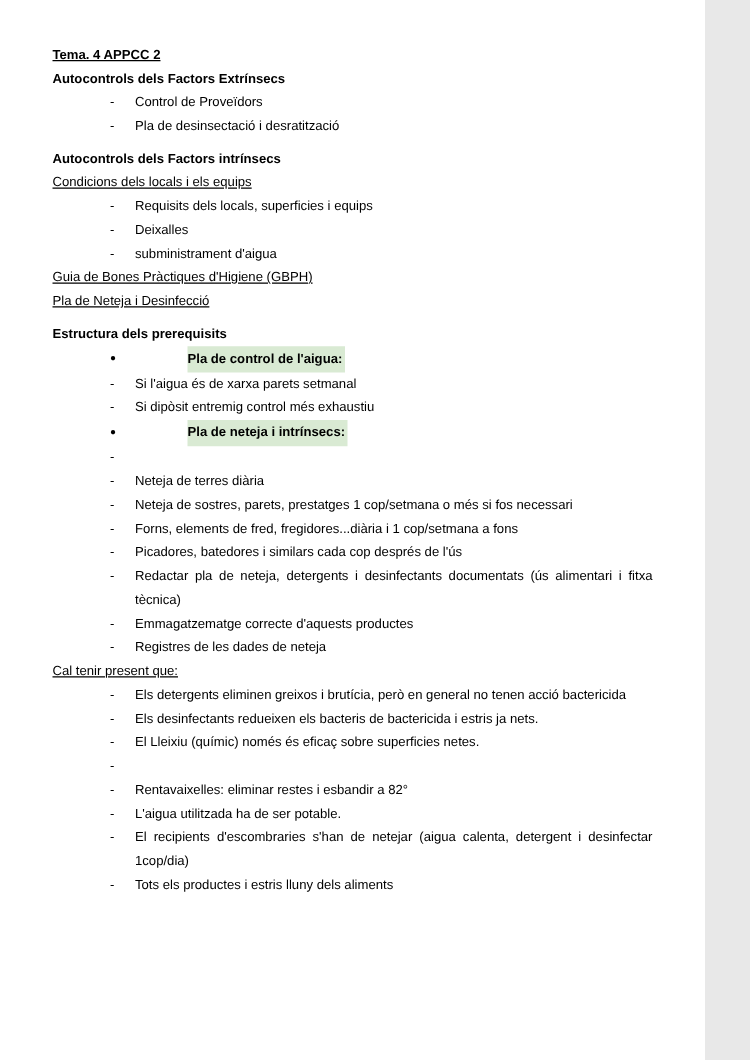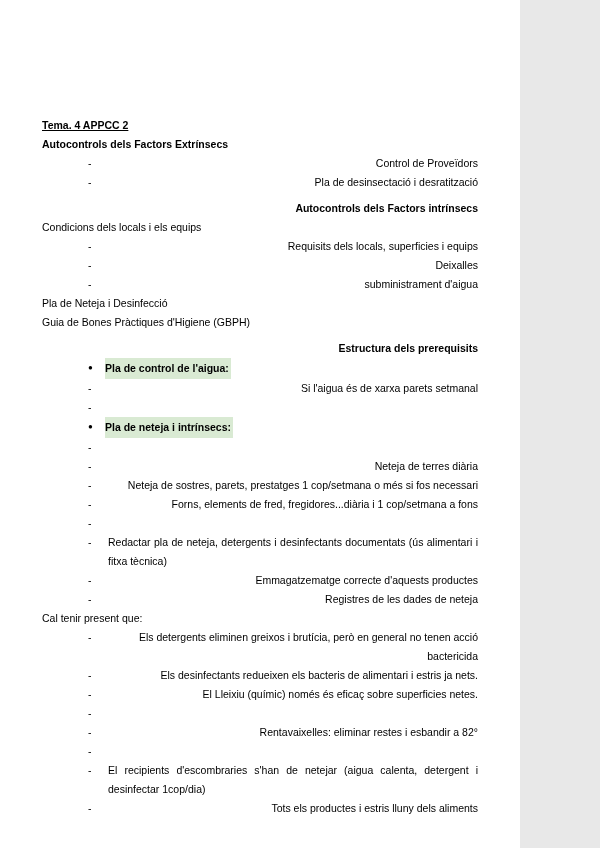--- a/index.html
+++ b/index.html
@@ -3,45 +3,45 @@
 <meta charset="utf-8">
 <style>
   * { margin: 0; padding: 0; box-sizing: border-box; }
   html, body { background: #e8e8e8; }
   body {
     width: 600px; height: 848px;
     font-family: "Liberation Sans", sans-serif;
     color: #000;
   }
   .page {
-    width: 520px; height: 848px;
+    width: 564px; height: 848px;
     background: #ffffff;
-    padding: 116px 42px 0 42px;
+    padding: 35px 42px 0 42px;
     font-size: 10.5px;
     line-height: 19px;
     overflow: hidden;
   }
   .doc-title {
     font-size: 10.5px;
     font-weight: bold;
     text-decoration: underline;
   }
   .heading { font-weight: bold; }
-  .mt { margin-top: 7px; text-align: right; }
-  .para { font-weight: normal; }
+  .mt { margin-top: 7px; }
+  .para { font-weight: normal; text-decoration: underline; }
   .list-item { display: flex; align-items: flex-start; }
   .list-item .marker {
     flex: none;
     width: 20px;
     margin-left: 46px;
   }
   .bullet-row .marker { font-size: 8px; line-height: 19px; width: 17px; }
-  .item-text { flex: 1; text-align: right; }
+  .item-text { flex: 1; }
   .justify .item-text { text-align: justify; }
-  .bullet-row .item-text { flex: none; font-weight: bold; }
+  .bullet-row .item-text { flex: none; font-weight: bold; margin-left: 45px; }
   .hl { background: var(--hl, #d9ead3); padding: 1px 2px 1px 0; }
 </style>
 </head>
 <body>
 
 <div class="page">
 
   <h1 class="doc-title">Tema. 4 APPCC 2</h1>
 
   <p class="heading">Autocontrols dels Factors Extrínsecs</p>
@@ -64,35 +64,36 @@
   </div>
   <div class="list-item">
     <span class="marker">-</span>
     <span class="item-text">Deixalles</span>
   </div>
   <div class="list-item">
     <span class="marker">-</span>
     <span class="item-text">subministrament d'aigua</span>
   </div>
 
+  <p class="para">Guia de Bones Pràctiques d'Higiene (GBPH)</p>
   <p class="para">Pla de Neteja i Desinfecció</p>
-  <p class="para">Guia de Bones Pràctiques d'Higiene (GBPH)</p>
 
   <p class="heading mt">Estructura dels prerequisits</p>
 
   <div class="list-item bullet-row">
     <span class="marker">●</span>
     <span class="item-text hl">Pla de control de l'aigua:</span>
   </div>
   <div class="list-item">
     <span class="marker">-</span>
     <span class="item-text">Si l'aigua és de xarxa parets setmanal</span>
   </div>
   <div class="list-item">
     <span class="marker">-</span>
+    <span class="item-text">Si dipòsit entremig control més exhaustiu</span>
   </div>
   <div class="list-item bullet-row">
     <span class="marker">●</span>
     <span class="item-text hl">Pla de neteja i intrínsecs:</span>
   </div>
   <div class="list-item">
     <span class="marker">-</span>
   </div>
   <div class="list-item">
     <span class="marker">-</span>
@@ -101,20 +102,21 @@
   <div class="list-item">
     <span class="marker">-</span>
     <span class="item-text">Neteja de sostres, parets, prestatges 1 cop/setmana o més si fos necessari</span>
   </div>
   <div class="list-item">
     <span class="marker">-</span>
     <span class="item-text">Forns, elements de fred, fregidores...diària i 1 cop/setmana a fons</span>
   </div>
   <div class="list-item">
     <span class="marker">-</span>
+    <span class="item-text">Picadores, batedores i similars cada cop després de l'ús</span>
   </div>
   <div class="list-item justify">
     <span class="marker">-</span>
     <span class="item-text">Redactar pla de neteja, detergents i desinfectants documentats (ús alimentari i fitxa tècnica)</span>
   </div>
   <div class="list-item">
     <span class="marker">-</span>
     <span class="item-text">Emmagatzematge correcte d'aquests productes</span>
   </div>
   <div class="list-item">
@@ -123,35 +125,36 @@
   </div>
 
   <p class="para">Cal tenir present que:</p>
 
   <div class="list-item">
     <span class="marker">-</span>
     <span class="item-text">Els detergents eliminen greixos i brutícia, però en general no tenen acció bactericida</span>
   </div>
   <div class="list-item">
     <span class="marker">-</span>
-    <span class="item-text">Els desinfectants redueixen els bacteris de alimentari i estris ja nets.</span>
+    <span class="item-text">Els desinfectants redueixen els bacteris de bactericida i estris ja nets.</span>
   </div>
   <div class="list-item">
     <span class="marker">-</span>
     <span class="item-text">El Lleixiu (químic) només és eficaç sobre superficies netes.</span>
   </div>
   <div class="list-item">
     <span class="marker">-</span>
   </div>
   <div class="list-item">
     <span class="marker">-</span>
     <span class="item-text">Rentavaixelles: eliminar restes i esbandir a 82°</span>
   </div>
   <div class="list-item">
     <span class="marker">-</span>
+    <span class="item-text">L'aigua utilitzada ha de ser potable.</span>
   </div>
   <div class="list-item justify">
     <span class="marker">-</span>
     <span class="item-text">El recipients d'escombraries s'han de netejar (aigua calenta, detergent i desinfectar 1cop/dia)</span>
   </div>
   <div class="list-item">
     <span class="marker">-</span>
     <span class="item-text">Tots els productes i estris lluny dels aliments</span>
   </div>
 

